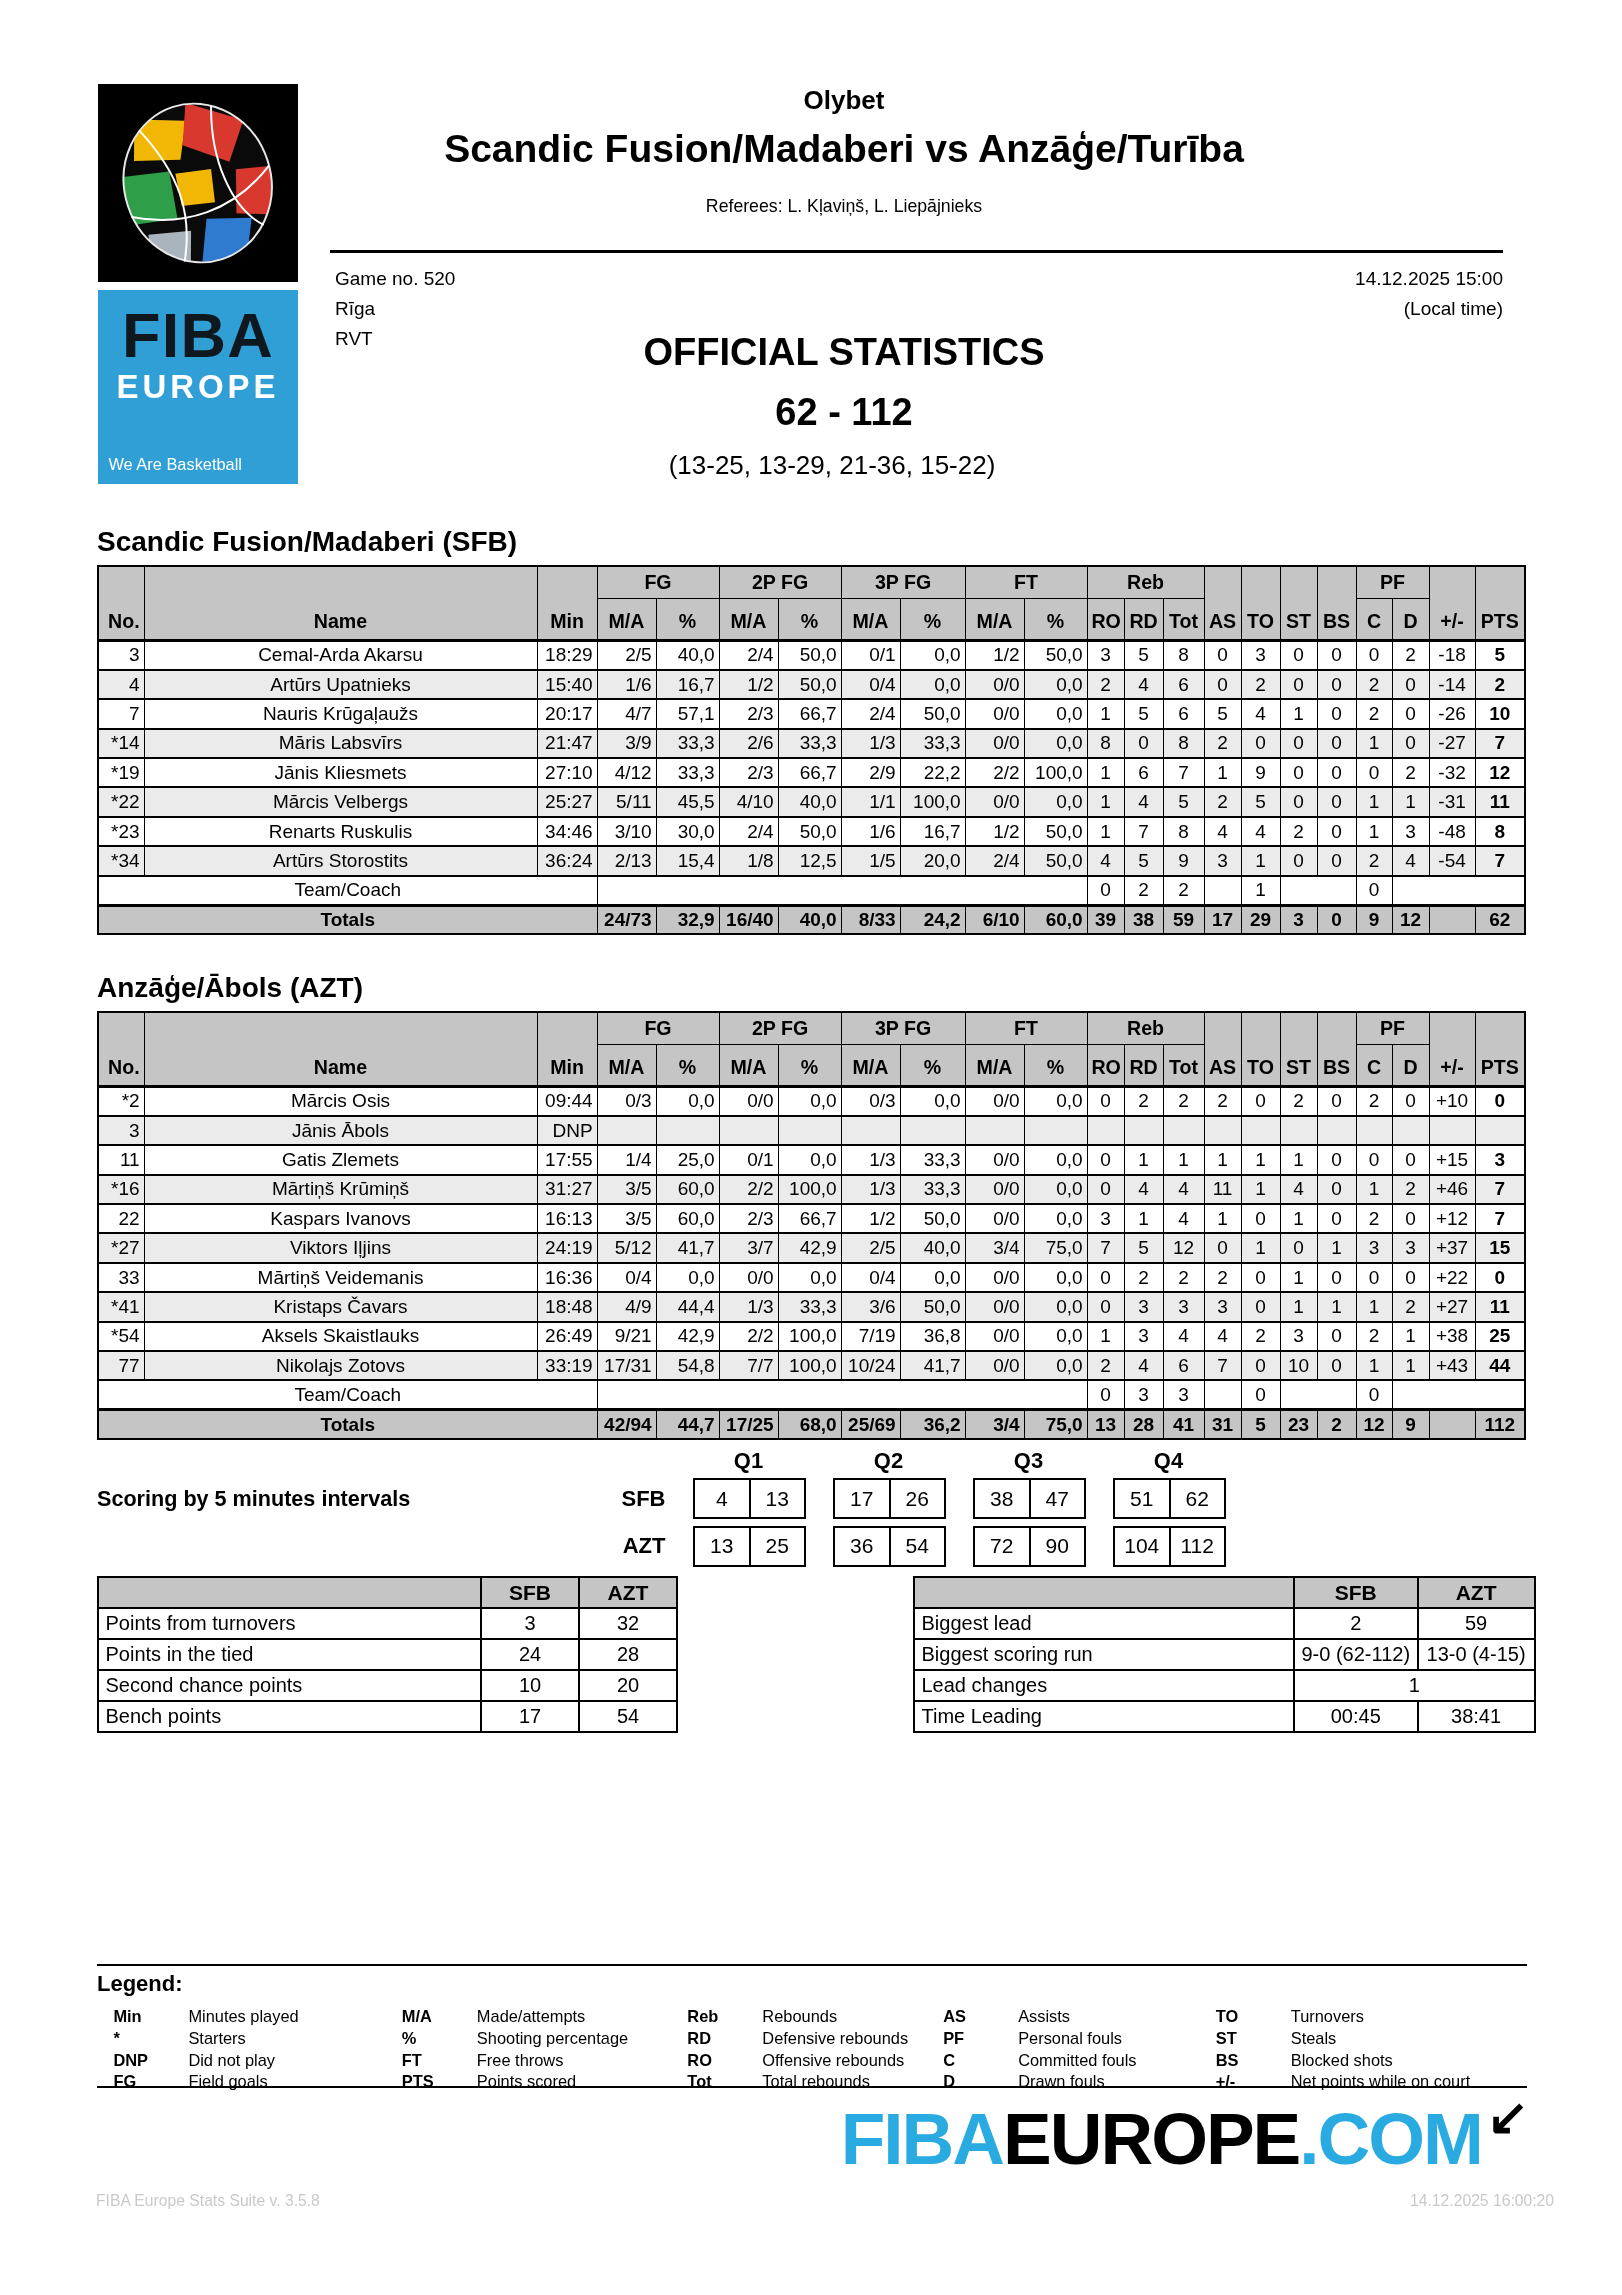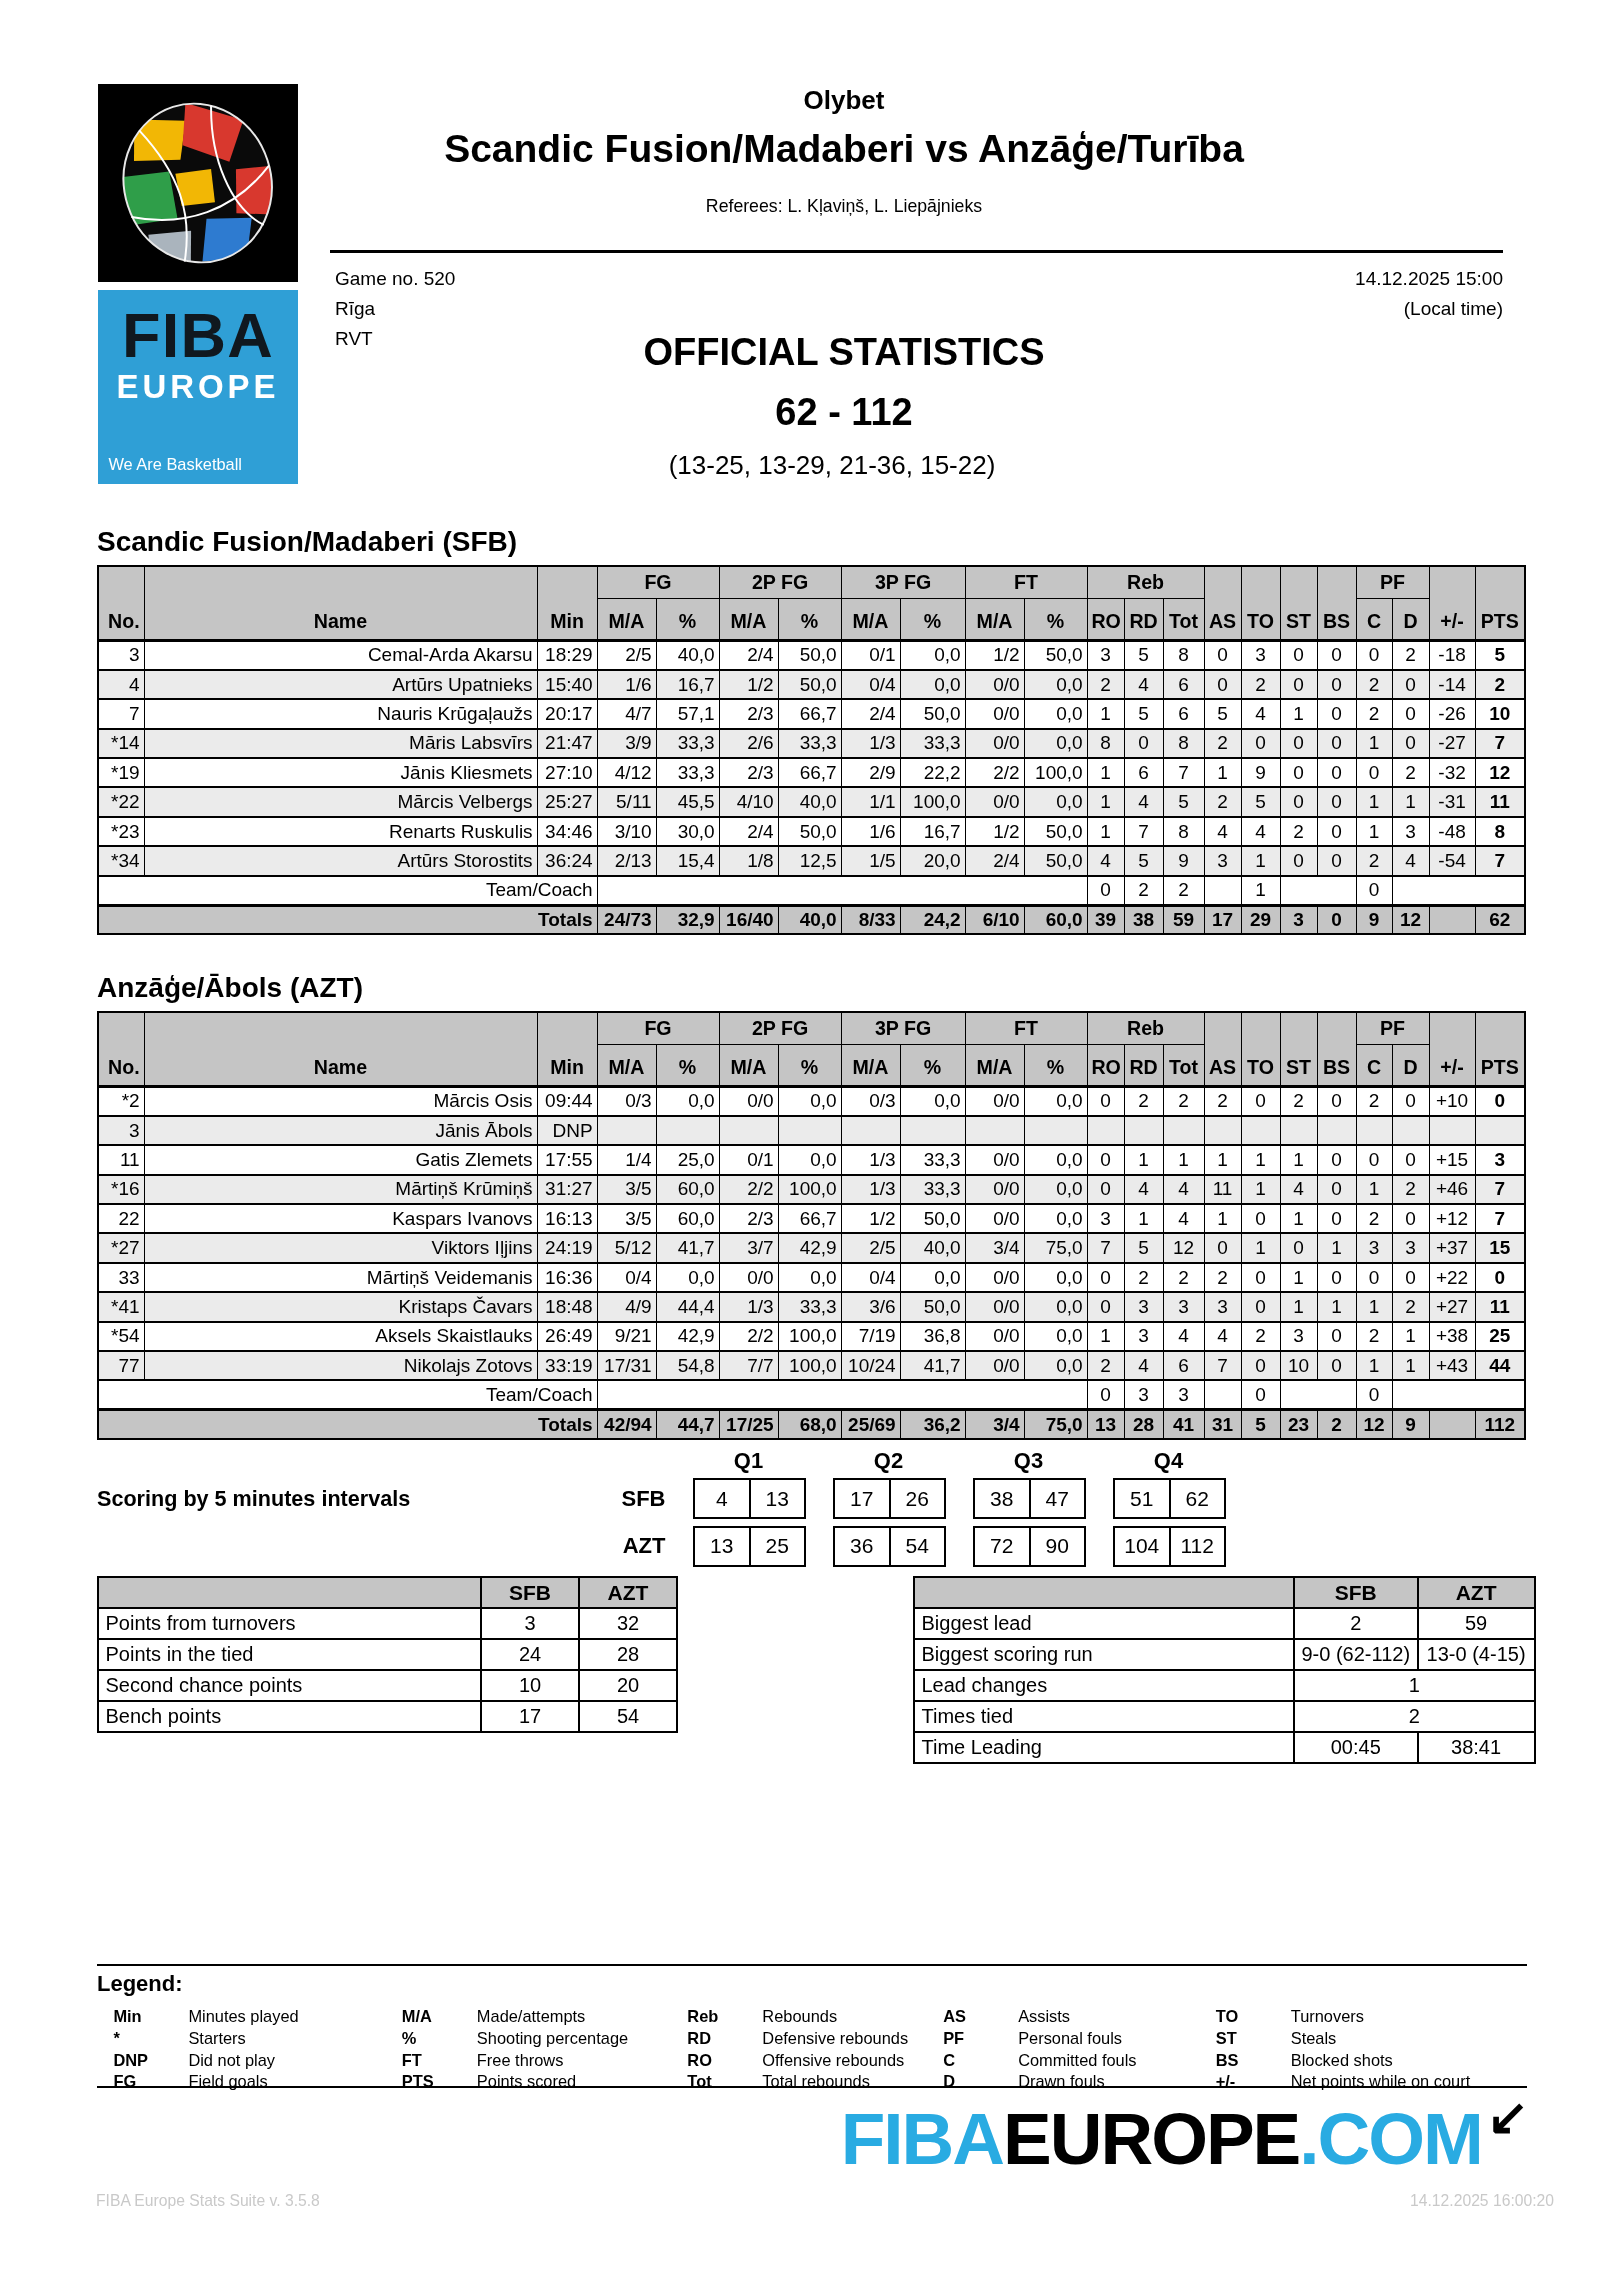--- a/index.html
+++ b/index.html
@@ -35,21 +35,21 @@
   table.box{border-collapse:collapse;table-layout:fixed;width:1428px;font-size:19px;border:2.6px solid #000;}
   .box th,.box td{border:1.3px solid #000;height:29.4px;padding:0 3.9px;box-sizing:border-box;
     overflow:hidden;white-space:nowrap;}
   .box thead th{background:#c5c5c5;font-weight:bold;font-size:19.6px;}
   .box thead .grp{border-bottom:1.3px solid #000;height:33px;vertical-align:middle;}
   .box thead .spn{vertical-align:bottom;padding-bottom:6.5px;border-bottom:3.9px solid #000;}
   .box thead tr.sub th{vertical-align:bottom;padding-bottom:6.5px;border-bottom:3.9px solid #000;height:42px;}
   .box tbody td{border-top:2px solid #000;border-bottom:2px solid #000;}
   .box tbody.players tr:nth-of-type(even) td{background:#ebebeb;}
   .box tr.totals td{background:#c5c5c5;font-weight:bold;border-top:3.3px solid #000;}
-  .ar{text-align:right;} .al{text-align:right;} .ac{text-align:center;} .b{font-weight:bold;}
+  .ar{text-align:right;} .al{text-align:center;} .ac{text-align:center;} .b{font-weight:bold;}
 
   
   .intervals{position:absolute;left:97px;top:1445px;width:1178px;}
   .iv-qrow{display:flex;height:29px;align-items:flex-end;margin-bottom:3.9px;}
   .iv-sp{width:595px;}
   .iv-q{width:113px;margin-right:27px;text-align:center;font-size:22px;font-weight:bold;}
   .iv-row{display:flex;align-items:center;height:42px;margin-bottom:5.2px;}
   .iv-label{width:419px;font-size:21.6px;font-weight:bold;}
   .iv-team{width:177px;text-align:right;padding-right:27.5px;box-sizing:border-box;font-size:22px;font-weight:bold;}
   .iv-box{display:flex;width:113px;height:41px;border:2.6px solid #000;box-sizing:border-box;margin-right:27px;background:#fff;}
@@ -910,24 +910,20 @@
       <tr>
         <td class="lbl">Biggest scoring run</td>
         <td class="val">9-0 (62-112)</td>
         <td class="val">13-0 (4-15)</td>
       </tr>
       <tr>
         <td class="lbl">Lead changes</td>
         <td class="val" colspan="2">1</td>
       </tr>
       <tr>
-        <td class="lbl">Times tied</td>
-        <td class="val" colspan="2">2</td>
-      </tr>
-      <tr>
         <td class="lbl">Time Leading</td>
         <td class="val">00:45</td>
         <td class="val">38:41</td>
       </tr>
     </tbody>
   </table>
 
   <div class="legend">
     <div class="lg-title">Legend:</div>
     <div class="lg-cols">

